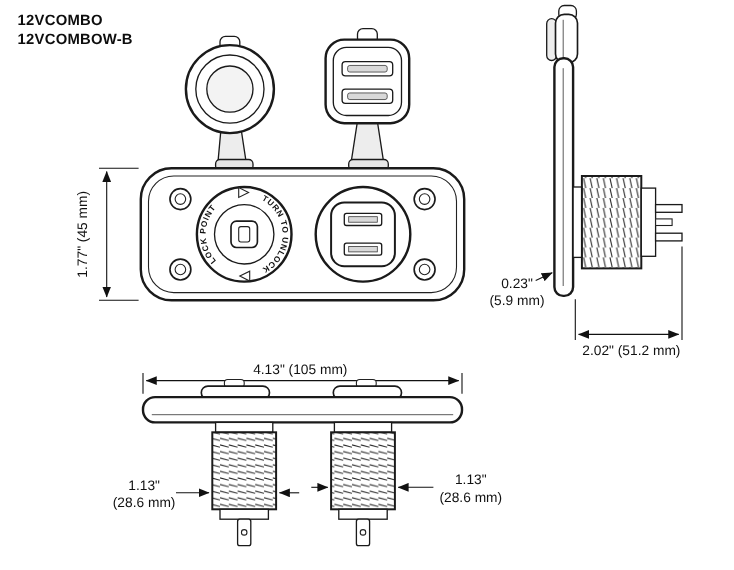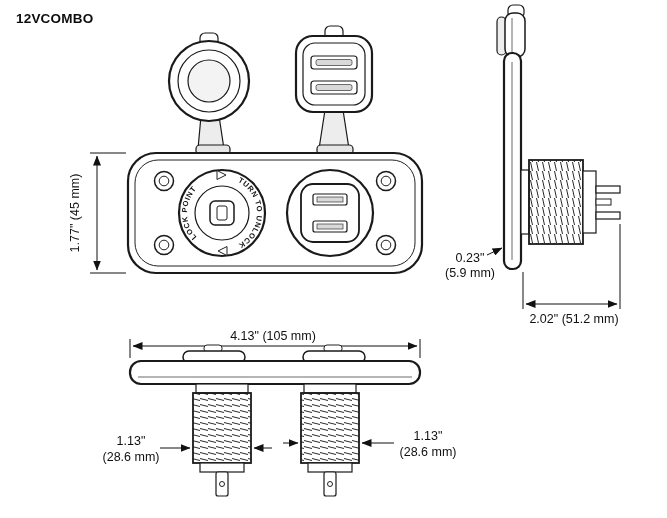--- a/index.html
+++ b/index.html
@@ -20,20 +20,21 @@
   .arc-text{font-family:"Liberation Sans",sans-serif;font-size:7.5px;font-weight:700;
             letter-spacing:.7px;fill:#111;}
 </style>
 </head>
 <body>
 
 <div class="stage">
 
   <div class="part-numbers">
     <div>12VCOMBO</div>
+    <div>12VCOMBOW-B</div>
   </div>
 
   <svg width="667" height="518" viewBox="0 0 667 518">
     <defs>
       <marker id="arrow" viewBox="0 0 10 8" refX="9.5" refY="4" markerWidth="10" markerHeight="8" markerUnits="userSpaceOnUse" orient="auto-start-reverse">
         <path d="M0,0 L10,4 L0,8 Z" fill="#111"></path>
       </marker>
       <pattern id="thrH" width="8" height="6" patternUnits="userSpaceOnUse">
         <line x1="0" y1="2.5" x2="8" y2="4.5" stroke="#2a2a2a" stroke-width="1"></line>
       </pattern>

